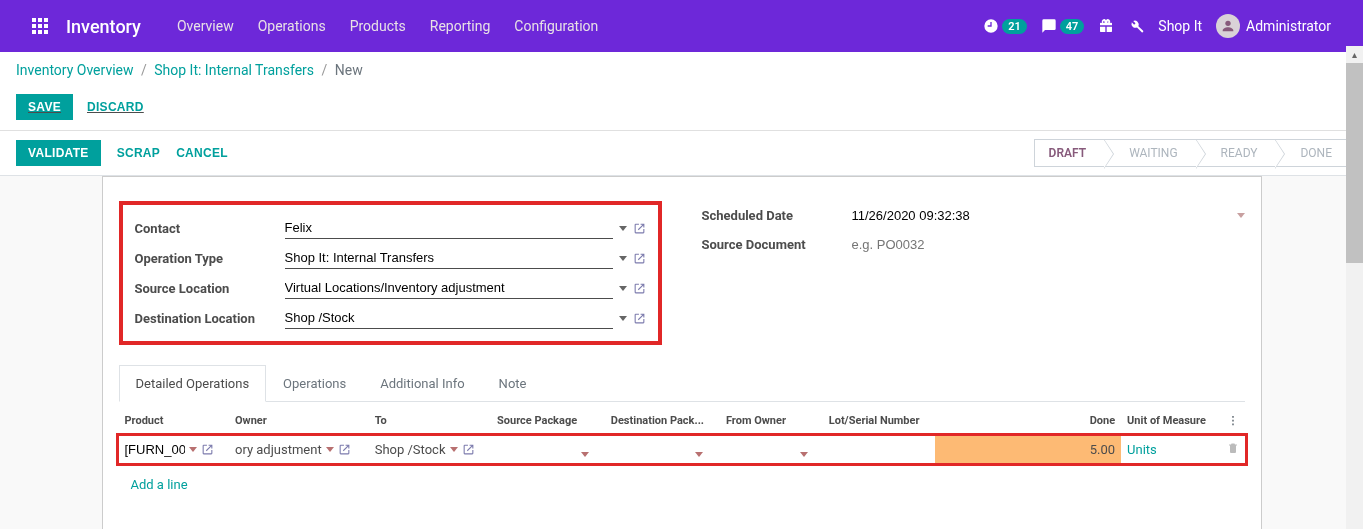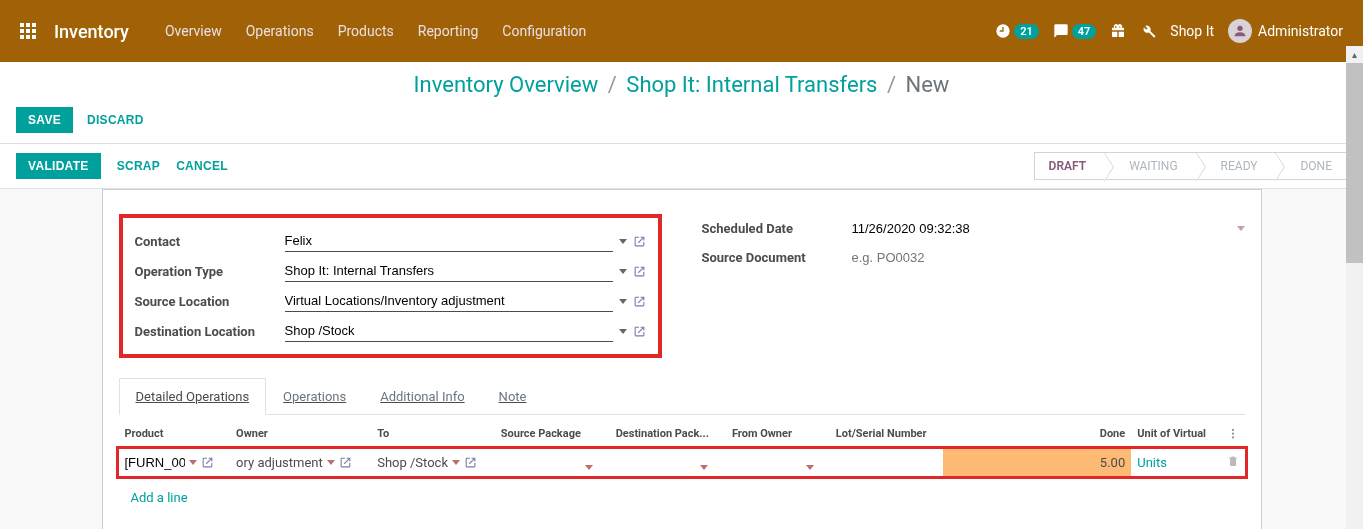--- a/index.html
+++ b/index.html
@@ -1,38 +1,38 @@
 <!DOCTYPE html>
 <html><head>
 <meta charset="utf-8">
 <style>
 * { box-sizing: border-box; margin: 0; padding: 0; }
 body { font-family: -apple-system, BlinkMacSystemFont, "Segoe UI", Roboto, "Helvetica Neue", Arial, sans-serif; font-size: 13px; color: #4c4c4c; background: #fff; overflow-x: hidden; }
 
 
-.navbar { background: #a16207; height: 62px; display: flex; align-items: center; padding: 0 20px; color: #fff; }
+.navbar { background: #6d28d9; height: 52px; display: flex; align-items: center; padding: 0 32px; color: #fff; }
 .navbar .apps-icon { display: grid; grid-template-columns: repeat(3, 4px); grid-template-rows: repeat(3, 4px); gap: 2px; margin-right: 18px; cursor: pointer; }
 .navbar .apps-icon span { background: #fff; width: 4px; height: 4px; }
 .navbar .brand { font-size: 18px; font-weight: 500; margin-right: 36px; }
 .navbar .menu { display: flex; gap: 24px; }
 .navbar .menu a { color: #e8e0e6; text-decoration: none; font-size: 14px; cursor: pointer; }
 .navbar .spacer { flex: 1; }
 .navbar .right { display: flex; align-items: center; gap: 14px; }
 .navbar .badge-wrap { position: relative; display: inline-flex; align-items: center; cursor: pointer; }
 .navbar .badge { background: #00A09D; color: #fff; border-radius: 10px; padding: 1px 6px; font-size: 11px; font-weight: 600; margin-left: 3px; }
 .navbar .icon-svg { width: 16px; height: 16px; fill: #fff; }
 .navbar .avatar { width: 24px; height: 24px; background: #d9d2d7; border-radius: 50%; display: inline-flex; align-items: center; justify-content: center; }
 
 
 .control-panel { padding: 10px 16px 10px 16px; border-bottom: 1px solid #e0e0e0; }
-.breadcrumb { font-size: 22px; margin-bottom: 10px; text-align: center; }
+.breadcrumb { font-size: 14px; margin-bottom: 16px; }
 .breadcrumb a { color: #00A09D; text-decoration: none; cursor: pointer; }
 .breadcrumb .sep { color: #999; margin: 0 4px; }
 .breadcrumb .current { color: #6c757d; }
-.panel-buttons { display: flex; gap: 14px; align-items: center; }
+.panel-buttons { display: flex; gap: 14px; align-items: center; text-decoration: underline; }
 .btn-primary { background: #00A09D; color: #fff; border: none; padding: 6px 12px; font-size: 12px; font-weight: 600; cursor: pointer; letter-spacing: 0.3px; }
 .btn-link { color: #00A09D; background: none; border: none; font-size: 12px; font-weight: 600; cursor: pointer; letter-spacing: 0.3px; }
 
 
 .action-bar { display: flex; align-items: center; padding: 8px 16px; border-bottom: 1px solid #dee2e6; }
 .action-bar .left-actions { display: flex; gap: 16px; align-items: center; }
 .statusbar { margin-left: auto; display: flex; align-items: center; }
 .status-step { position: relative; padding: 6px 18px 6px 24px; font-size: 12px; color: #adb5bd; background: #fff; border: 1px solid #ced4da; border-right: none; }
 .status-step.active { color: #875A7B; font-weight: 600; }
 .status-step:first-child { padding-left: 14px; }
@@ -52,21 +52,21 @@
 .m2o-field { display: flex; align-items: center; gap: 6px; }
 .m2o-input { flex: 1; border: none; border-bottom: 1px solid #4c4c4c; padding: 3px 0; font-size: 13px; background: transparent; outline: none; width: 100%; }
 .caret-down { width: 0; height: 0; border-left: 4px solid transparent; border-right: 4px solid transparent; border-top: 5px solid #666; cursor: pointer; }
 .ext-link { width: 13px; height: 13px; cursor: pointer; fill: #7C7BAD; }
 .placeholder-input { border: none; padding: 3px 0; font-size: 13px; color: #999; background: transparent; outline: none; width: 100%; }
 
 
 .highlight-box { border: 4px solid #e12727; padding: 8px 12px; }
 
 
-.tabs { display: flex; border-bottom: 1px solid #dee2e6; margin-top: 20px; text-decoration: underline; }
+.tabs { display: flex; border-bottom: 1px solid #dee2e6; margin-top: 20px; }
 .tab { padding: 10px 16px; color: #6c757d; cursor: pointer; border: 1px solid transparent; margin-bottom: -1px; font-size: 13px; }
 .tab.active { border: 1px solid #dee2e6; border-bottom-color: #fff; color: #4c4c4c; background: #fff; }
 
 
 .detail-table { width: 100%; border-collapse: collapse; margin-top: 4px; }
 .detail-table th { text-align: left; font-weight: 700; font-size: 11px; padding: 8px 6px; border-bottom: 1px solid #c4b5fd; white-space: nowrap; }
 .detail-table th.num { text-align: right; }
 .detail-table td { padding: 6px 6px; font-size: 13px; vertical-align: middle; white-space: nowrap; }
 .detail-table .hl-row { outline: 3px solid #e12727; }
 .cell-m2o { display: inline-flex; align-items: center; gap: 4px; }
@@ -259,21 +259,21 @@
       <thead>
         <tr>
           <th>Product</th>
           <th>Owner</th>
           <th>To</th>
           <th>Source Package</th>
           <th>Destination Pack...</th>
           <th>From Owner</th>
           <th>Lot/Serial Number</th>
           <th class="num">Done</th>
-          <th>Unit of Virtual</th>
+          <th>Unit of Measure</th>
           <th style="width:20px;text-align:right;"><span class="kebab">⋮</span></th>
         </tr>
       </thead>
       <tbody>
         <tr class="hl-row">
           <td>
             <span class="cell-m2o">
               <input class="cell-input-sm" value="[FURN_000" style="">
               <span class="caret-down" style="border-top-color:#b87070;"></span>
               <svg class="ext-link" viewBox="0 0 24 24">

